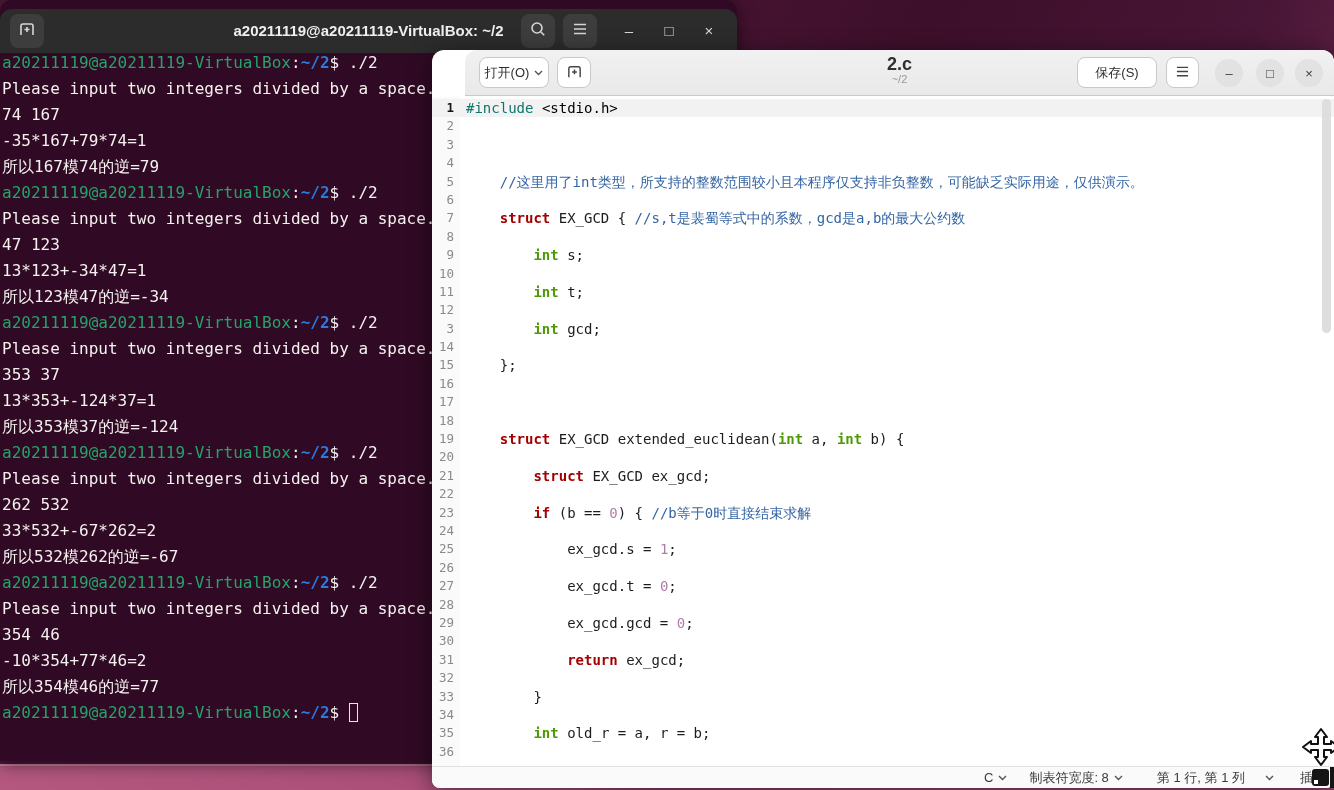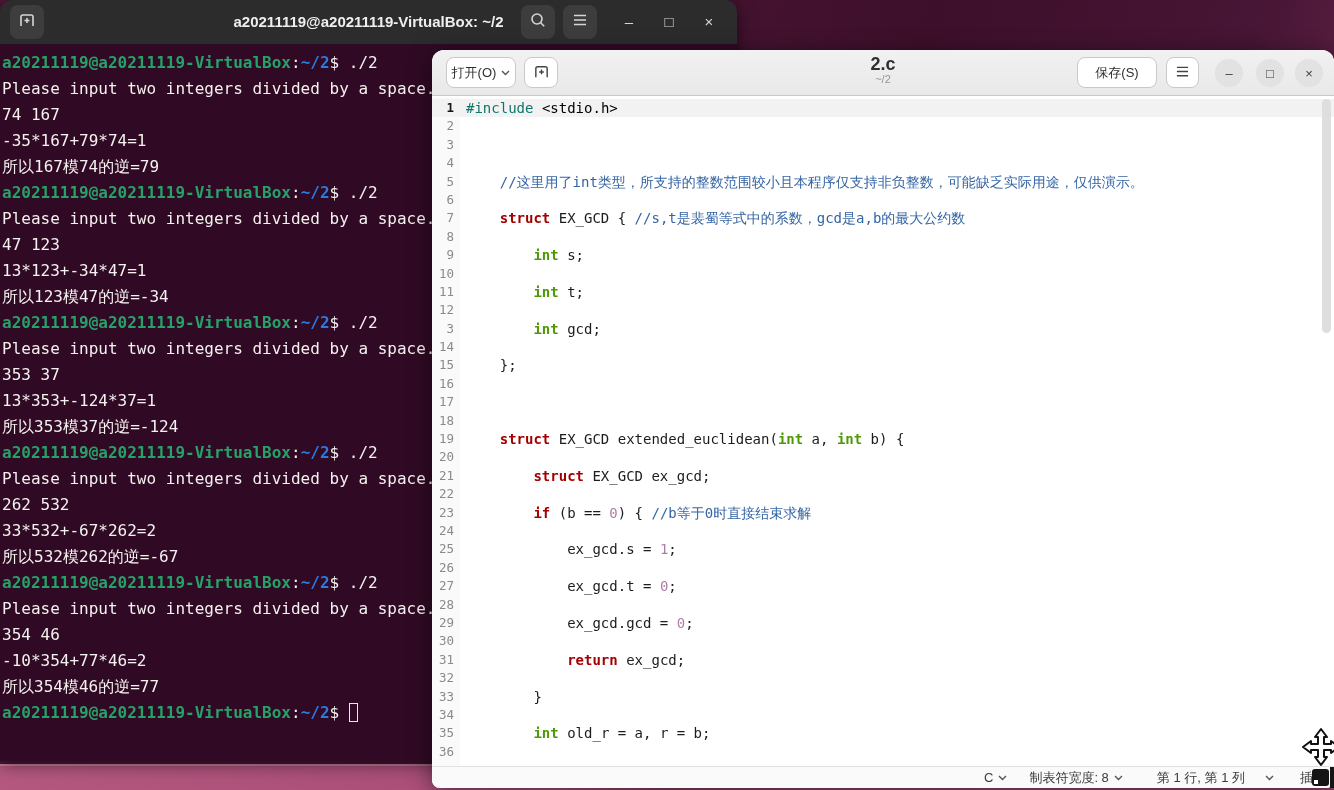--- a/index.html
+++ b/index.html
@@ -10,38 +10,38 @@
     background:linear-gradient(110deg,#4e1836 0%,#481432 40%,#3d0f2a 58%,#471535 78%,#7e335a 100%);
   }
   
   .bottom-strip{position:absolute;left:0;bottom:0;width:100%;height:26px;z-index:1;
     background:linear-gradient(100deg,#b5587f 0%,#a84c77 42%,#8e3b64 50%,#9a446c 75%,#96416b 100%);}
   .bottom-strip::before{content:"";position:absolute;top:0;left:0;right:0;height:2px;background:rgba(255,255,255,.25);}
 
   
   .term-window{position:absolute;left:0;top:4;width:737px;height:761px;z-index:2;
     background:#300a24;border-radius:12px 12px 0 0;box-shadow:0 3px 18px rgba(0,0,0,.55);}
-  .term-titlebar{position:relative;height:44px;background:#2c2c2c;border-radius:12px 12px 0 0;}
+  .term-titlebar{position:relative;height:44px;background:#2c2c2c;border-radius:12px 12px 0 0;margin-top:9px;}
   .tb-btn{position:absolute;top:5px;width:34px;height:34px;border-radius:8px;background:#3d3d3d;
     display:flex;align-items:center;justify-content:center;}
   .term-title{position:absolute;left:0;right:0;top:0;height:44px;line-height:44px;text-align:center;
     color:#efefef;font-weight:bold;font-size:15px;pointer-events:none;}
   .tb-glyph{position:absolute;top:8px;width:28px;height:28px;line-height:28px;text-align:center;
     color:#d6d6d6;font-size:15px;}
   .term-body{position:absolute;top:44px;left:0;right:0;bottom:0;padding:6px 0 0 2px;
     font-family:"DejaVu Sans Mono",monospace;font-size:16px;line-height:26px;color:#f4f1ee;
     white-space:pre;overflow:hidden;}
   .tline{height:26px;}
-  .tg{color:#26a269;font-weight:bold;margin-top:16px;}
+  .tg{color:#26a269;font-weight:normal;margin-top:16px;}
   .tb{color:#2a7bde;font-weight:bold;}
   .tcursor{display:inline-block;width:9px;height:19px;border:1.5px solid #eae6e3;vertical-align:-4px;margin-left:10px;}
 
   
   .editor-window{position:absolute;left:432px;top:50px;width:902px;height:738px;z-index:3;
-    background:#fff;border-radius:12px 12px 8px 8px;box-shadow:0 4px 22px rgba(0,0,0,.5);}
+    background:#fff;border-radius:12px 12px 8px 8px;box-shadow:0 4px 22px rgba(0,0,0,.5);padding-left:33px;}
   .ed-header{position:relative;height:46px;background:linear-gradient(#f1f1f1,#e9e9e9);
     border-bottom:1px solid #c9c9c9;border-radius:12px 12px 0 0;}
   .btn{position:absolute;top:7px;height:31px;background:#fff;border:1px solid #c9c9c9;border-radius:8px;
     font-size:13px;color:#2e2e2e;display:flex;align-items:center;justify-content:center;gap:5px;}
   .ed-open{left:14px;width:70px;}
   .ed-newdoc{left:92px;width:34px;}
   .ed-title-wrap{position:absolute;left:0;right:0;top:6px;text-align:center;pointer-events:none;}
   .ed-title{font-weight:bold;font-size:18px;color:#2f2f2f;line-height:17px;}
   .ed-subtitle{font-size:11px;color:#969696;line-height:13px;}
   .ed-save{right:177px;width:80px;}

